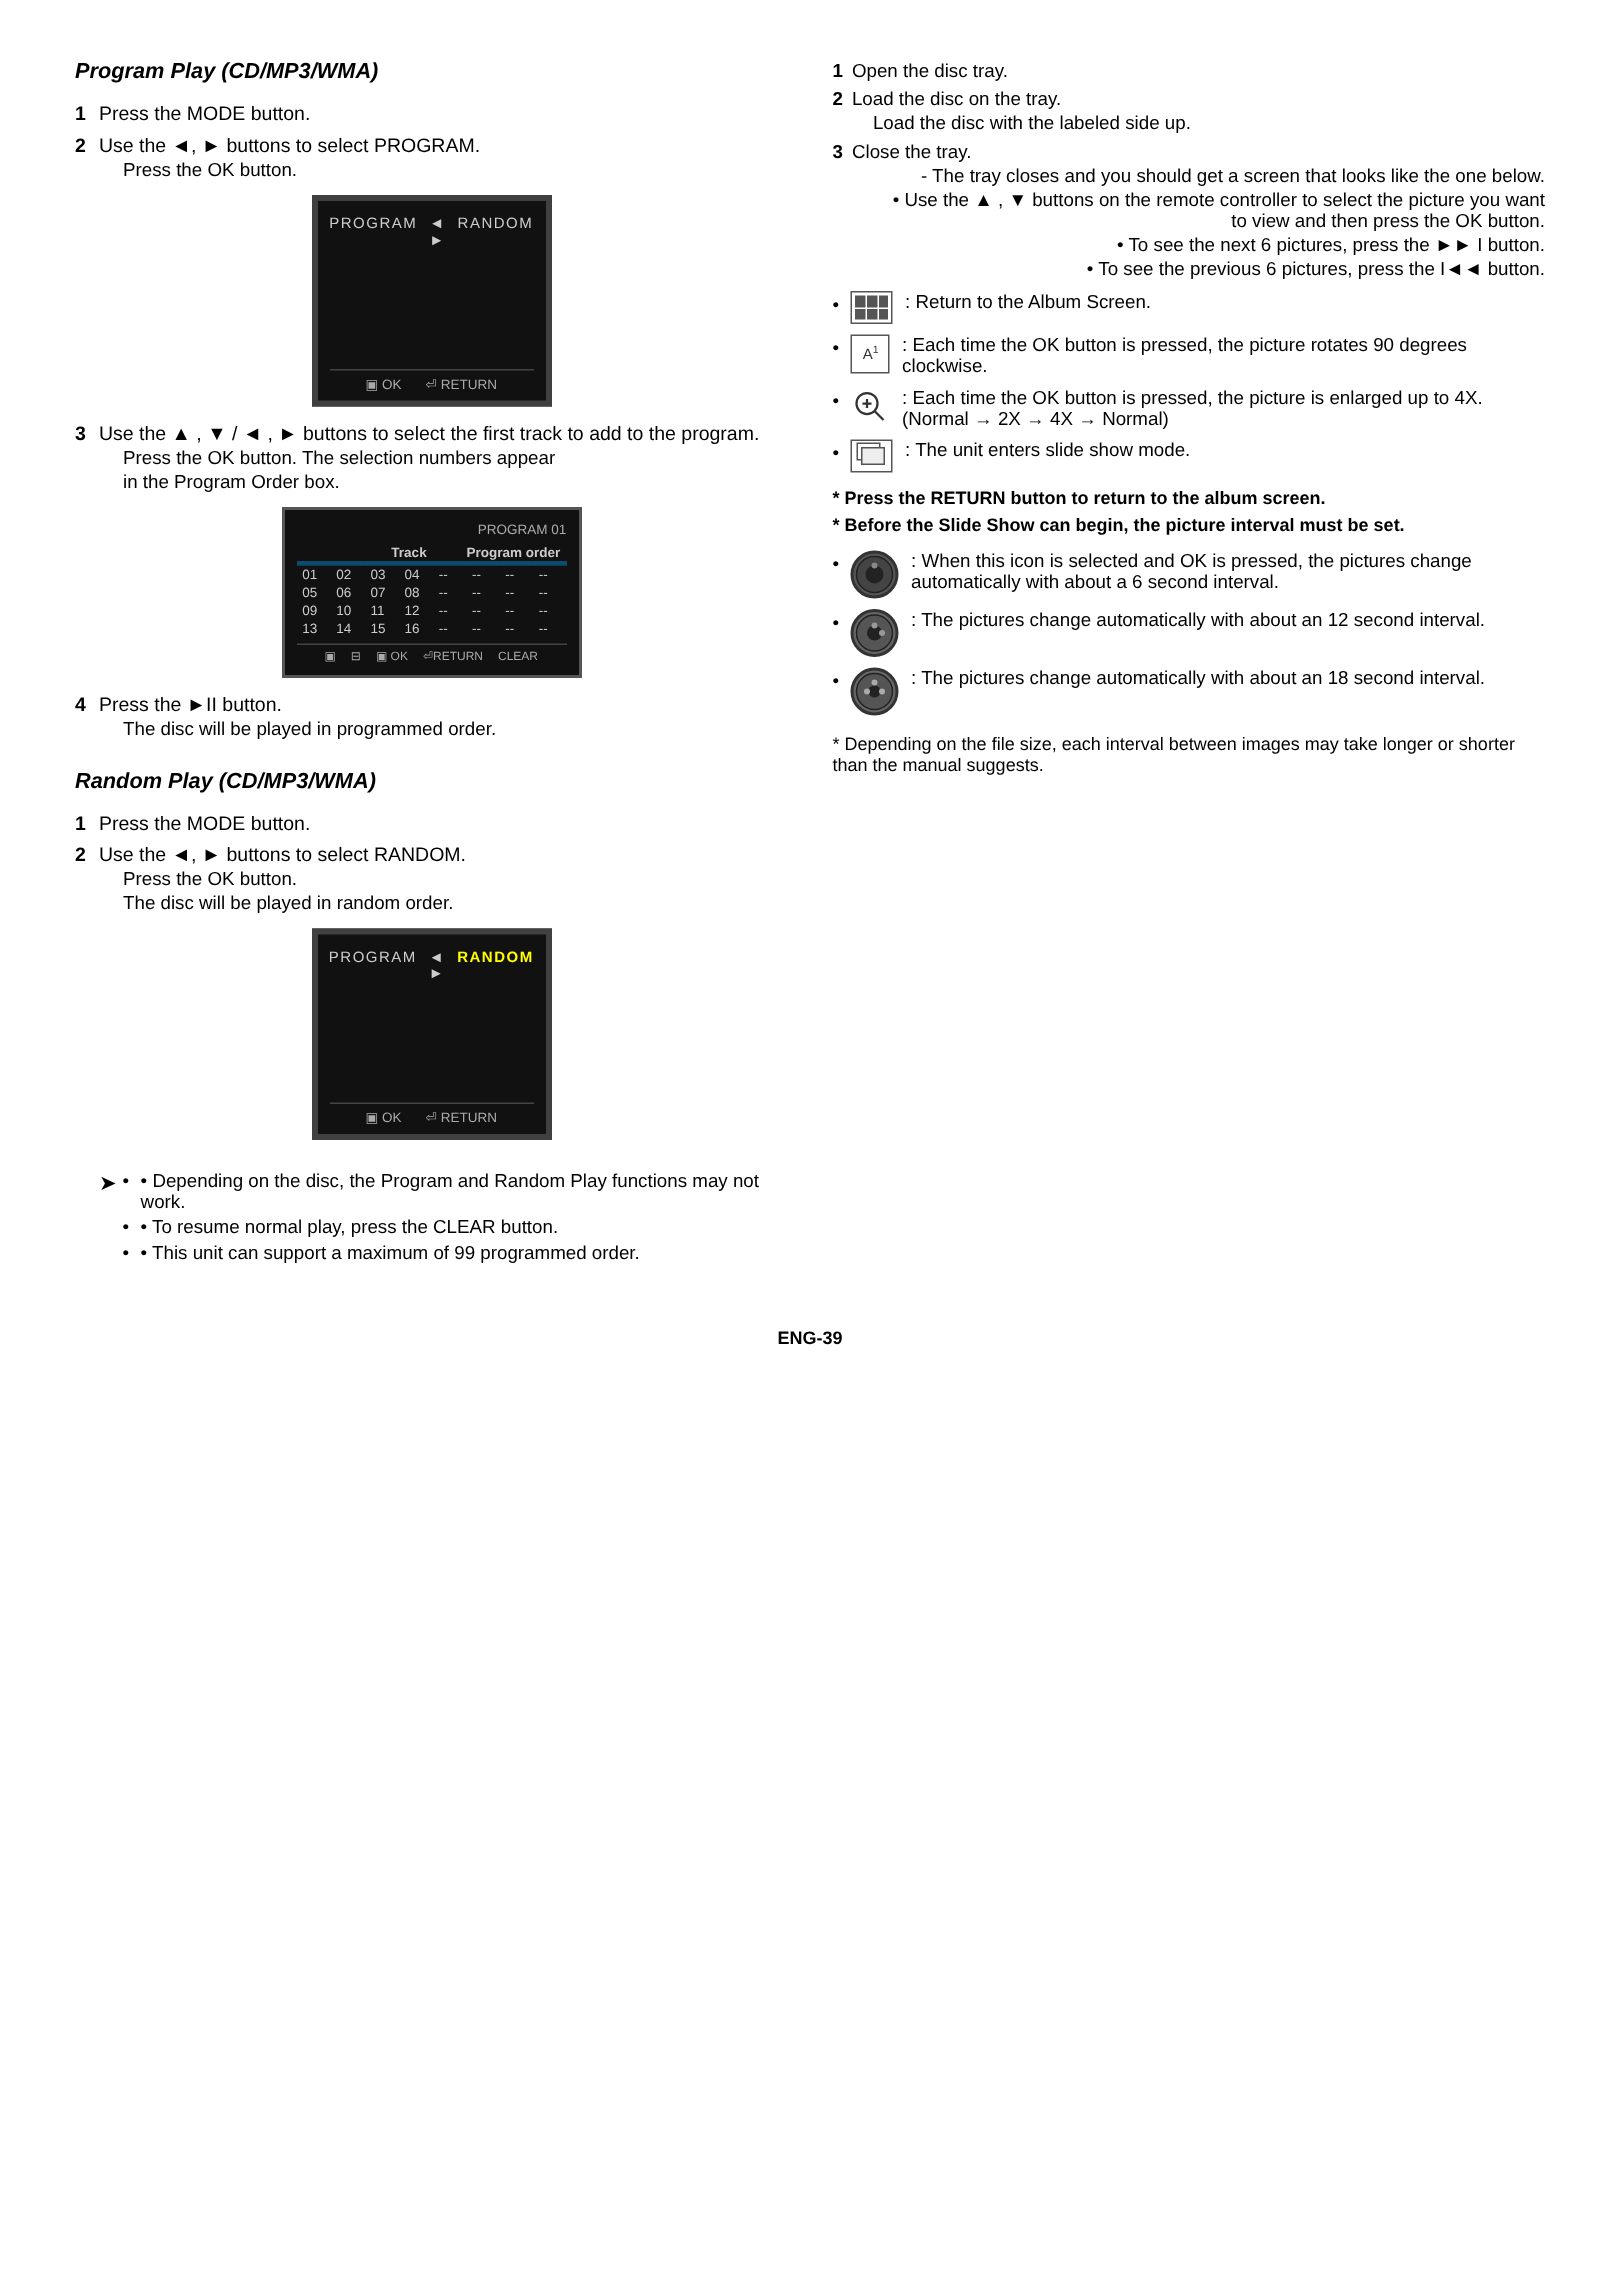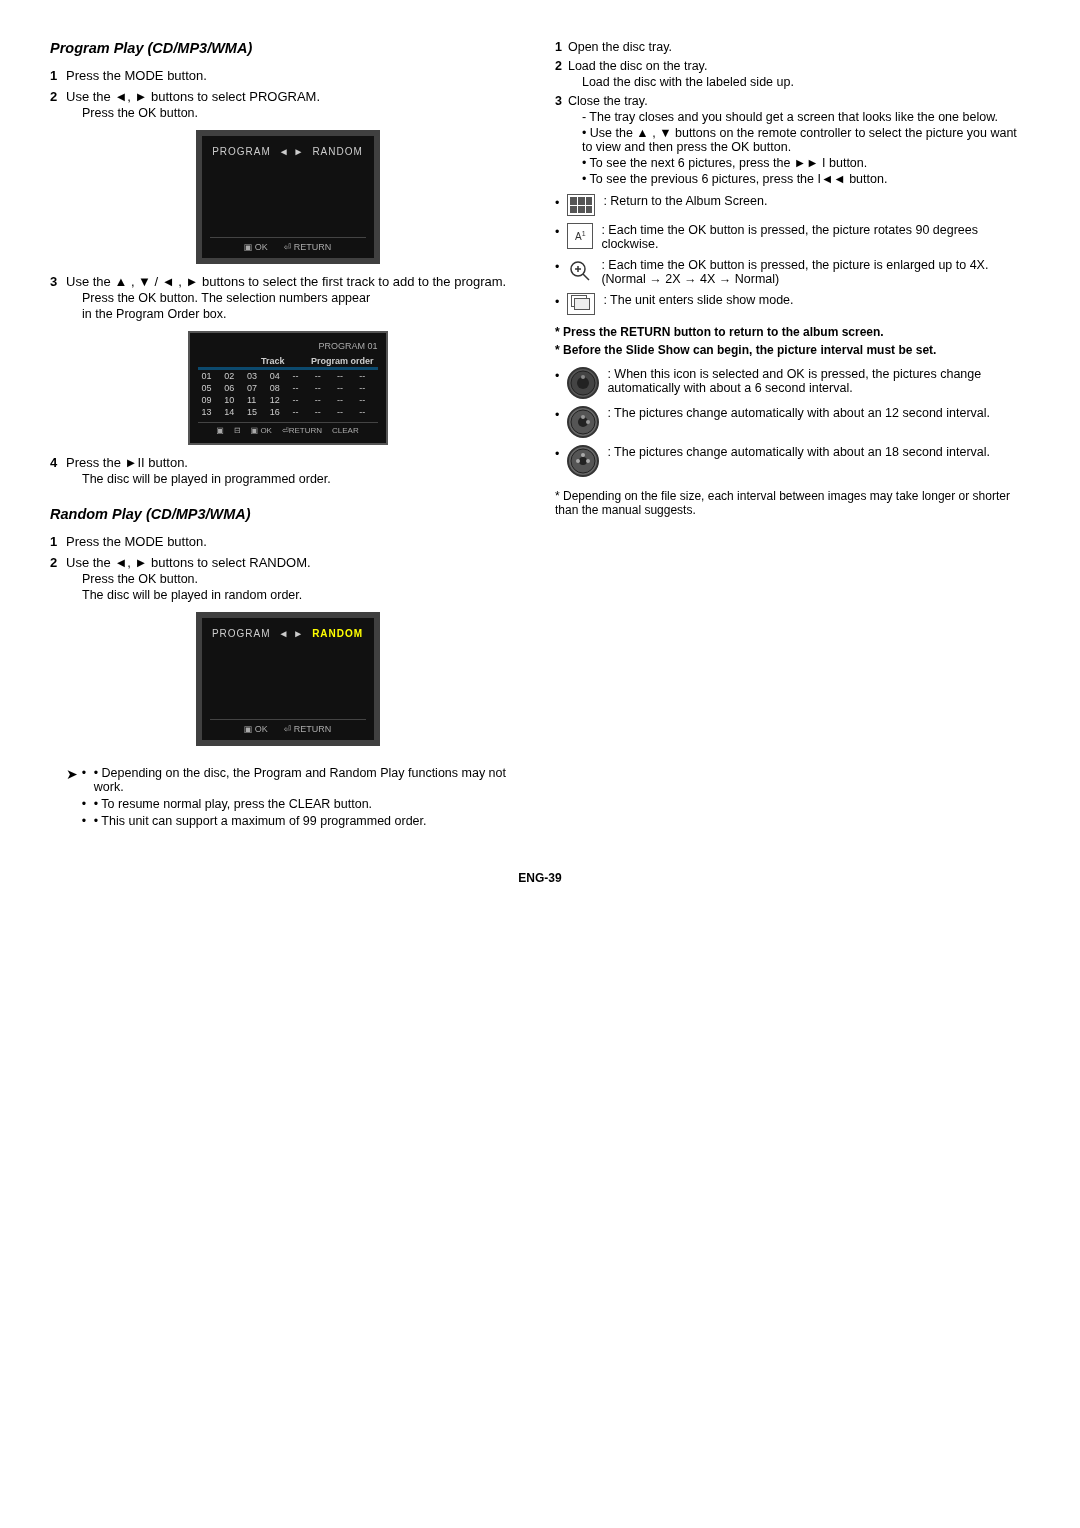--- a/index.html
+++ b/index.html
@@ -55,22 +55,22 @@
       left: 0;
       font-weight: bold;
     }
     .step-sub {
       padding-left: 16px;
       margin-top: 2px;
       font-size: 12.5px;
     }
     .screen-mock {
       background: #111;
-      border: 6px solid #404040;
-      width: 184px;
+      border: 4px solid #404040;
+      width: 160px;
       margin: 10px auto;
       padding: 10px 8px 6px 8px;
       color: #fff;
       font-size: 10px;
     }
     .screen-mock .screen-top {
       display: flex;
       justify-content: center;
       gap: 8px;
       font-size: 10px;
@@ -262,20 +262,21 @@
       font-size: 12.5px;
     }
     .right-step-list > li .rnum {
       font-weight: bold;
       flex-shrink: 0;
     }
     .right-step-sub {
       padding-left: 14px;
       font-size: 12.5px;
       margin-top: 2px;
+      text-align: right;
     }
     .bullet-icon-list {
       padding: 0;
       margin: 0;
       list-style: none;
     }
     .bullet-icon-list > li {
       display: flex;
       align-items: flex-start;
       gap: 8px;

